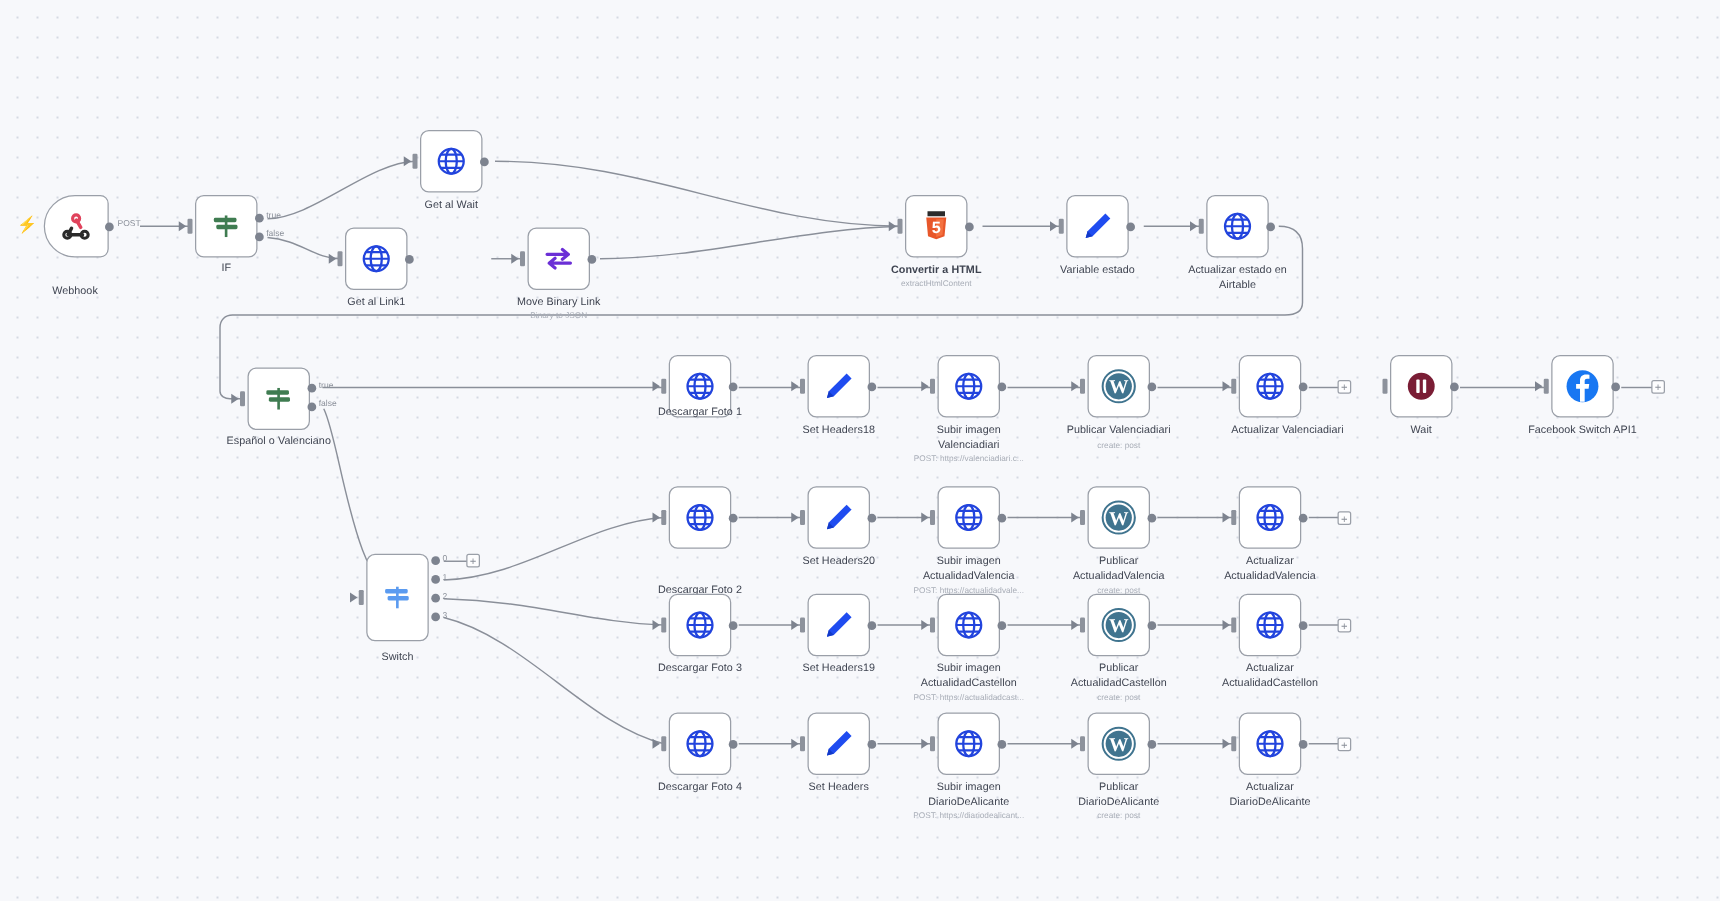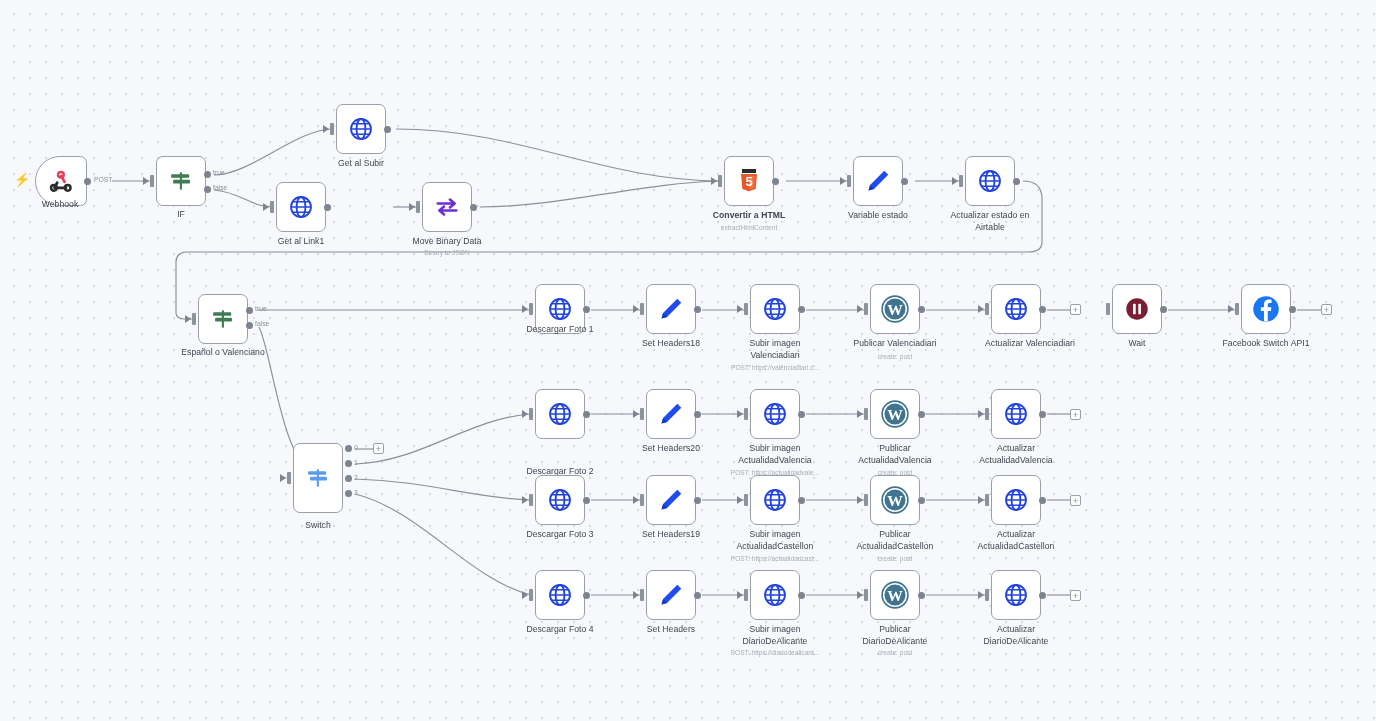--- a/index.html
+++ b/index.html
@@ -173,21 +173,21 @@
       <path d="M8.5 13.5 L6 18.2" stroke="#2b2b2b" stroke-width="2.6" fill="none" stroke-linecap="round"></path>
       <path d="M12.2 7.4 L15.3 12.8" stroke="#e0435c" stroke-width="2.6" fill="none" stroke-linecap="round"></path>
       <path d="M8.6 18.3 L16.6 18.3" stroke="#2b2b2b" stroke-width="2.6" fill="none" stroke-linecap="round"></path>
       <circle cx="11.9" cy="6.2" r="2.6" fill="none" stroke="#e0435c" stroke-width="2.3"></circle>
       <circle cx="5.4" cy="18.3" r="2.6" fill="none" stroke="#2b2b2b" stroke-width="2.3"></circle>
       <circle cx="18.2" cy="18.3" r="2.6" fill="none" stroke="#2b2b2b" stroke-width="2.3"></circle>
     </svg>
   </div>
   <div class="dot" style="left:84px; top:178px;"></div>
   <span class="plabel" style="left:94px; top:176px;">POST</span>
-  <div class="nlabel" style="left:16px; top:199px; width:88px;">Webhook</div>
+  <div class="nlabel" style="left:16px; top:227px; width:88px;">Webhook</div>
 
   <div class="node" style="left:156px; top:156px;">
     <svg class="gl" width="28" height="28" viewBox="0 0 24 24">
       <rect x="3.5" y="6.2" width="15.5" height="3.1" rx="1" fill="#3f7c51"></rect>
       <rect x="5.2" y="11.0" width="14.5" height="3.1" rx="1" fill="#3f7c51"></rect>
       <rect x="11.0" y="4.6" width="1.8" height="14.8" fill="#3f7c51"></rect>
     </svg>
   </div>
   <div class="inbar" style="left:150px; top:175px;"></div>
   <div class="inarrow" style="left:143px; top:177px;"></div>
@@ -200,21 +200,21 @@
   <div class="node" style="left:336px; top:104px;">
     <svg class="gl" width="26" height="26" viewBox="0 0 24 24">
       <circle cx="12" cy="12" r="9.2" fill="none" stroke="#2244dd" stroke-width="1.7"></circle>
       <ellipse cx="12" cy="12" rx="4.1" ry="9.2" fill="none" stroke="#2244dd" stroke-width="1.7"></ellipse>
       <path d="M2.8 12 H21.2 M4.2 7.1 H19.8 M4.2 16.9 H19.8" stroke="#2244dd" stroke-width="1.5" fill="none"></path>
     </svg>
   </div>
   <div class="inbar" style="left:330px; top:123px;"></div>
   <div class="inarrow" style="left:323px; top:125px;"></div>
   <div class="dot" style="left:384px; top:126px;"></div>
-  <div class="nlabel" style="left:317px; top:158px; width:88px;">Get al Subir</div>
+  <div class="nlabel" style="left:317px; top:158px; width:88px;">Get al Wait</div>
 
   <div class="node" style="left:276px; top:182px;">
     <svg class="gl" width="26" height="26" viewBox="0 0 24 24">
       <circle cx="12" cy="12" r="9.2" fill="none" stroke="#2244dd" stroke-width="1.7"></circle>
       <ellipse cx="12" cy="12" rx="4.1" ry="9.2" fill="none" stroke="#2244dd" stroke-width="1.7"></ellipse>
       <path d="M2.8 12 H21.2 M4.2 7.1 H19.8 M4.2 16.9 H19.8" stroke="#2244dd" stroke-width="1.5" fill="none"></path>
     </svg>
   </div>
   <div class="inbar" style="left:270px; top:201px;"></div>
   <div class="inarrow" style="left:263px; top:203px;"></div>
@@ -223,21 +223,21 @@
 
   <div class="node" style="left:422px; top:182px;">
     <svg class="gl" width="28" height="28" viewBox="0 0 24 24">
       <path d="M4 9 H18 M14.5 5.6 L18.6 9 L14.5 12.4" stroke="#6b2fd6" stroke-width="2.2" fill="none" stroke-linecap="round" stroke-linejoin="round"></path>
       <path d="M20 15 H6 M9.5 11.6 L5.4 15 L9.5 18.4" stroke="#6b2fd6" stroke-width="2.2" fill="none" stroke-linecap="round" stroke-linejoin="round"></path>
     </svg>
   </div>
   <div class="inbar" style="left:416px; top:201px;"></div>
   <div class="inarrow" style="left:409px; top:203px;"></div>
   <div class="dot" style="left:470px; top:204px;"></div>
-  <div class="nlabel" style="left:403px; top:236px; width:88px;">Move Binary Data</div>
+  <div class="nlabel" style="left:403px; top:236px; width:88px;">Move Binary Link</div>
   <div class="nsub" style="left:403px; top:248px; width:88px;">Binary to JSON</div>
 
   <div class="node" style="left:724px; top:156px;">
     <svg class="gl" width="24" height="26" viewBox="0 0 24 26">
       <rect x="5" y="1" width="14" height="4" fill="#2b2b2b"></rect>
       <path d="M4 6 L20 6 L18.6 21 L12 23.3 L5.4 21 Z" fill="#e8572a"></path>
       <path d="M12 7.4 L18 7.4 L17 19.9 L12 21.6 Z" fill="#f4713f"></path>
       <text x="12" y="18.4" font-family="Liberation Sans, sans-serif" font-size="13" font-weight="bold" fill="#ffffff" text-anchor="middle">5</text>
     </svg>
   </div>

